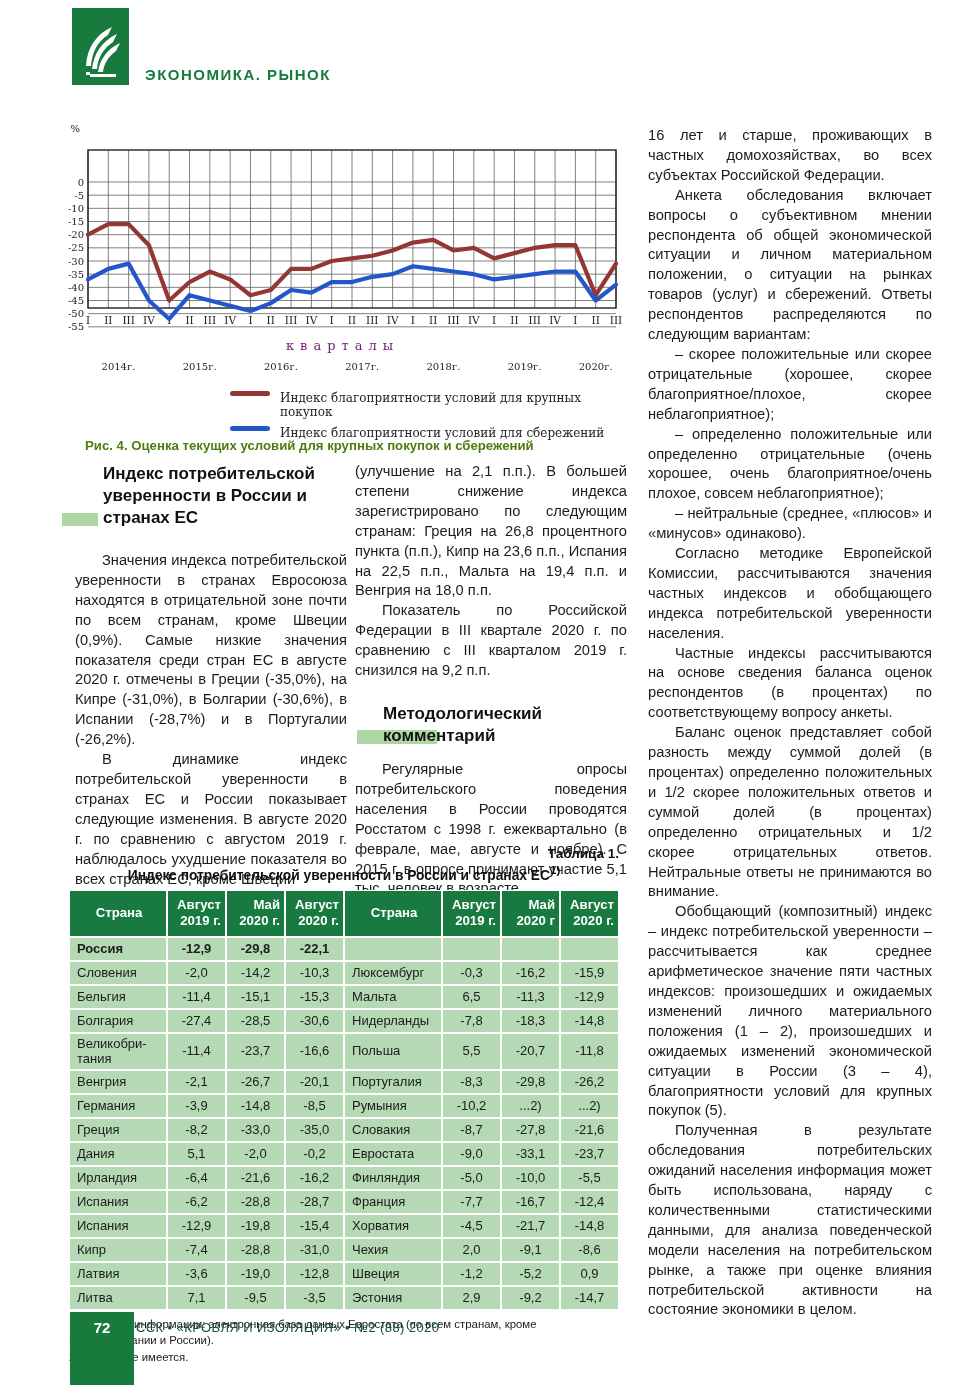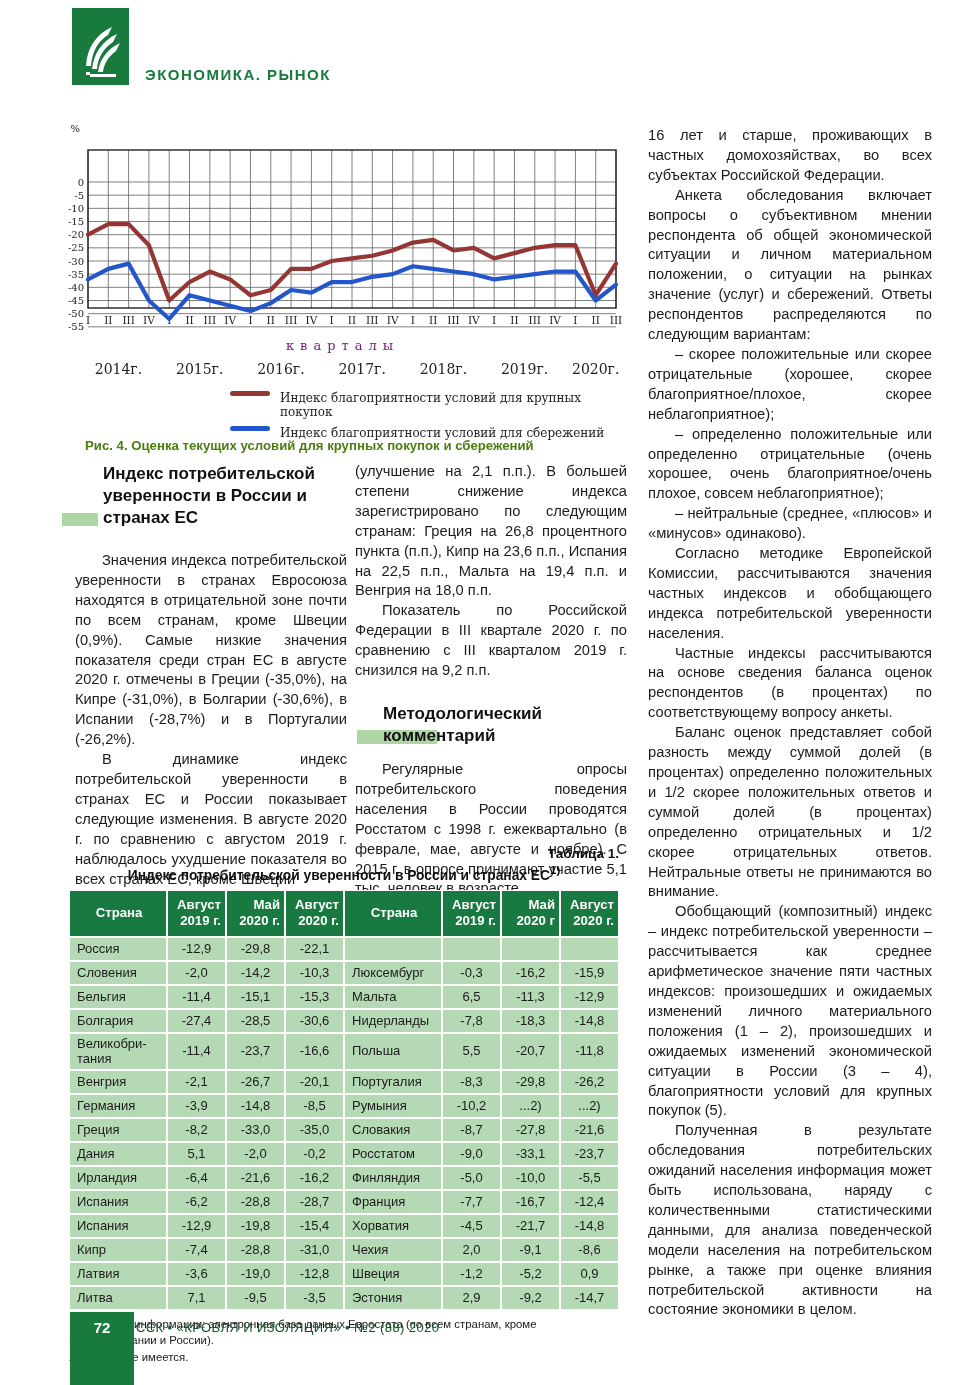--- a/index.html
+++ b/index.html
@@ -19,21 +19,21 @@
   .chart-svg{display:block;}
   .tick{font-family:"DejaVu Serif",serif;font-size:10px;fill:#222;}
   .qtick{font-family:"DejaVu Serif",serif;font-size:10.5px;fill:#222;}
   .xlabel{
     text-align:center;font-family:"DejaVu Serif",serif;font-size:13px;
     letter-spacing:6px;margin-top:8px;color:#701a75;
   }
   .year-row{position:relative;height:18px;margin-top:8px;}
   .year-row span{
     position:absolute;transform:translateX(-50%);font-family:"DejaVu Serif",serif;
-    font-size:14px;color:#222;white-space:nowrap;
+    font-size:10px;color:#222;white-space:nowrap;
   }
   .legend{margin:12px 0 0 170px;}
   .legend-item{display:flex;align-items:flex-start;margin-bottom:7px;}
   .swatch{width:40px;height:5px;border-radius:3px;margin-right:10px;flex:0 0 auto;}
   .legend-text{font-family:"DejaVu Serif",serif;font-size:12px;color:#222;}
   .fig-caption{
     position:absolute;left:85px;top:438px;width:540px;
     font-weight:bold;font-size:13.2px;color:#4d7c0f;
   }
   
@@ -65,21 +65,21 @@
     padding:6px 4px 6px 6px;text-align:right;vertical-align:middle;
     border:1.5px solid #fff;
   }
   table.eu th.c-country{text-align:center;}
   table.eu td{
     background:#b4d9b4;border:1.5px solid #fff;padding:2px 4px;
     height:18px;vertical-align:middle;line-height:1.2;
   }
   table.eu td.c-country{text-align:left;padding-left:7px;}
   table.eu td.c-num{text-align:center;}
-  table.eu tr.bold-row td{font-weight:normal;}
+  table.eu tr.bold-row td{font-weight:bold;}
   .footnotes{margin-top:6px;font-size:11.4px;line-height:1.45;color:#1a1a1a;}
   .footnotes div{margin:0;}
   
   .footer-box{
     position:absolute;left:70px;top:1312px;width:64px;height:73px;background:#187a3c;
     color:#fff;font-weight:bold;font-size:15px;text-align:center;padding-top:7px;
     box-sizing:border-box;
   }
   .footer-line{
     position:absolute;left:136px;top:1320px;color:#14532d;font-size:13px;
@@ -226,21 +226,21 @@
     <p>Показатель по Российской Федерации в III квартале 2020 г. по сравнению с III кварталом 2019 г. снизился на 9,2 п.п.</p>
     <h2 class="art">
       <span class="h-marker marker2"></span>
       <span class="ht">Методологический комментарий</span>
     </h2>
     <p>Регулярные опросы потребительского поведения населения в России проводятся Росстатом с 1998 г. ежеквартально (в феврале, мае, августе и ноябре). С 2015 г. в опросе принимают участие 5,1 тыс. человек в возрасте</p>
   </div>
 
   <div class="col col3">
     <p style="text-indent:0;">16 лет и старше, проживающих в частных домохозяйствах, во всех субъектах Российской Федерации.</p>
-    <p>Анкета обследования включает вопросы о субъективном мнении респондента об общей экономической ситуации и личном материальном положении, о ситуации на рынках значение (услуг) и сбережений. Ответы респондентов распределяются по следующим вариантам:</p>
+    <p>Анкета обследования включает вопросы о субъективном мнении респондента об общей экономической ситуации и личном материальном положении, о ситуации на рынках товаров (услуг) и сбережений. Ответы респондентов распределяются по следующим вариантам:</p>
     <p>– скорее положительные или скорее отрицательные (хорошее, скорее благоприятное/плохое, скорее неблагоприятное);</p>
     <p>– определенно положительные или определенно отрицательные (очень хорошее, очень благоприятное/очень плохое, совсем неблагоприятное);</p>
     <p>– нейтральные (среднее, «плюсов» и «минусов» одинаково).</p>
     <p>Согласно методике Европейской Комиссии, рассчитываются значения частных индексов и обобщающего индекса потребительской уверенности населения.</p>
     <p>Частные индексы рассчитываются на основе сведения баланса оценок респондентов (в процентах) по соответствующему вопросу анкеты.</p>
     <p>Баланс оценок представляет собой разность между суммой долей (в процентах) определенно положительных и 1/2 скорее положительных ответов и суммой долей (в процентах) определенно отрицательных и 1/2 скорее отрицательных ответов. Нейтральные ответы не принимаются во внимание.</p>
     <p>Обобщающий (композитный) индекс – индекс потребительской уверенности – рассчитывается как среднее арифметическое значение пяти частных индексов: произошедших и ожидаемых изменений личного материального положения (1 – 2), произошедших и ожидаемых изменений экономической ситуации в России (3 – 4), благоприятности условий для крупных покупок (5).</p>
     <p>Полученная в результате обследования потребительских ожиданий населения информация может быть использована, наряду с количественными статистическими данными, для анализа поведенческой модели населения на потребительском рынке, а также при оценке влияния потребительской активности на состояние экономики в целом.</p>
   </div>
 
@@ -351,21 +351,21 @@
             <td class="c-country">Словакия</td>
             <td class="c-num">-8,7</td>
             <td class="c-num">-27,8</td>
             <td class="c-num">-21,6</td>
           </tr>
           <tr>
             <td class="c-country">Дания</td>
             <td class="c-num">5,1</td>
             <td class="c-num">-2,0</td>
             <td class="c-num">-0,2</td>
-            <td class="c-country">Росстатом</td>
+            <td class="c-country">Евростата</td>
             <td class="c-num">-9,0</td>
             <td class="c-num">-33,1</td>
             <td class="c-num">-23,7</td>
           </tr>
           <tr>
             <td class="c-country">Ирландия</td>
             <td class="c-num">-6,4</td>
             <td class="c-num">-21,6</td>
             <td class="c-num">-16,2</td>
             <td class="c-country">Финляндия</td>

